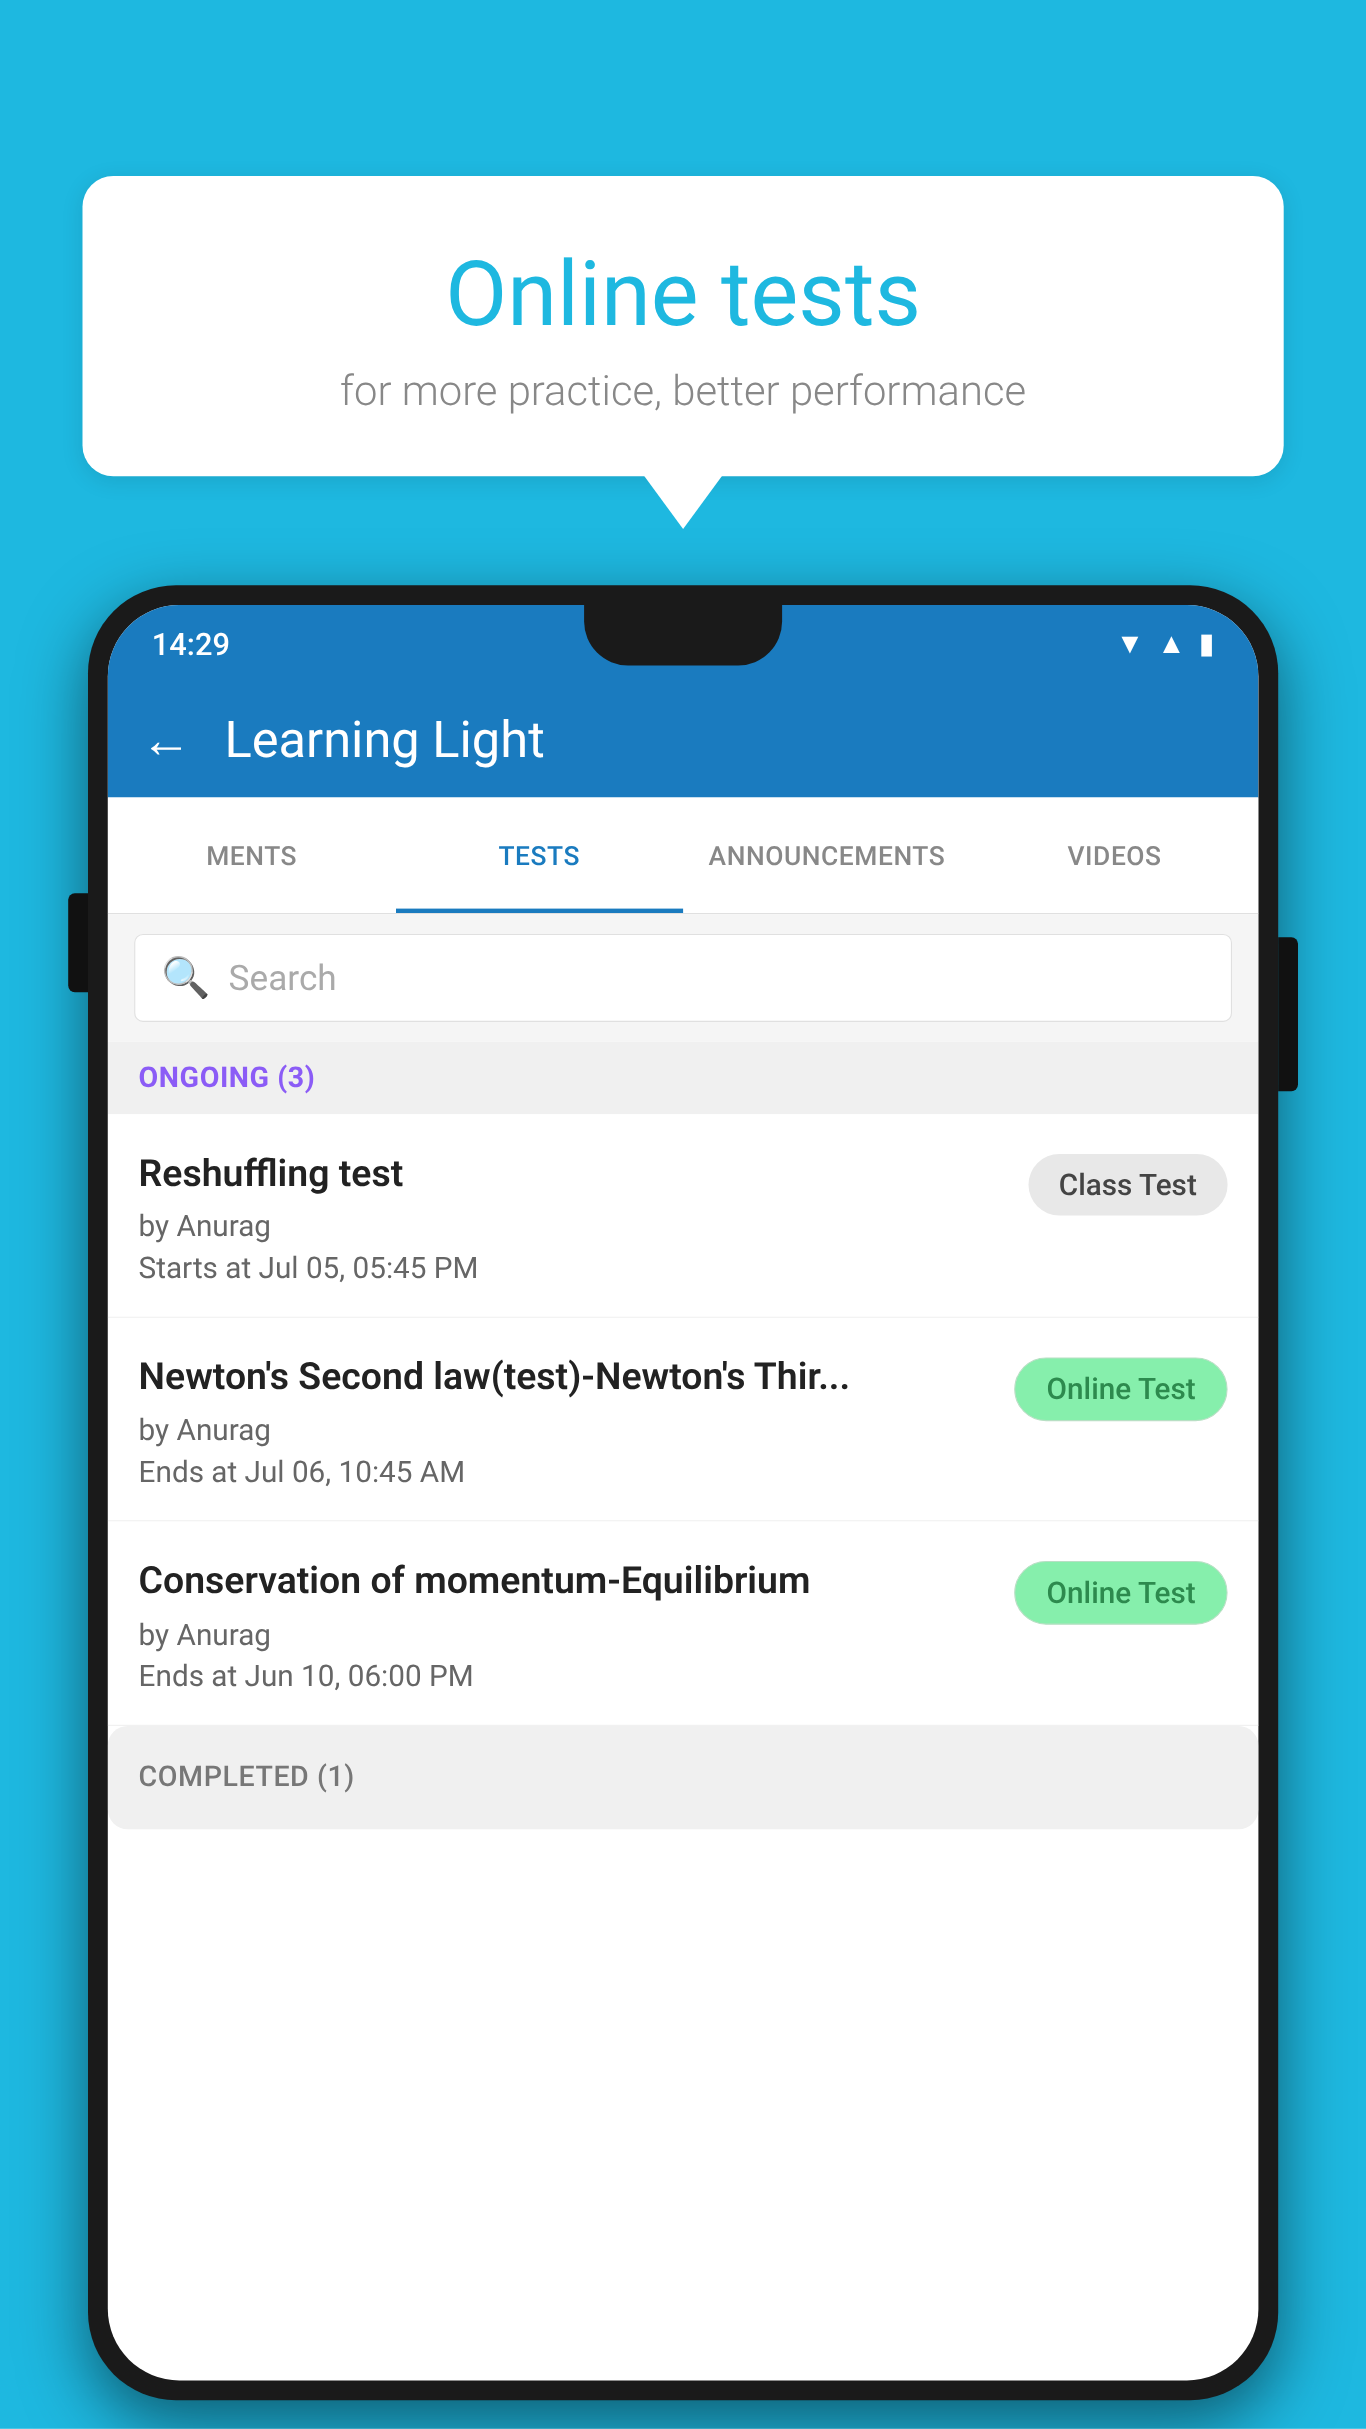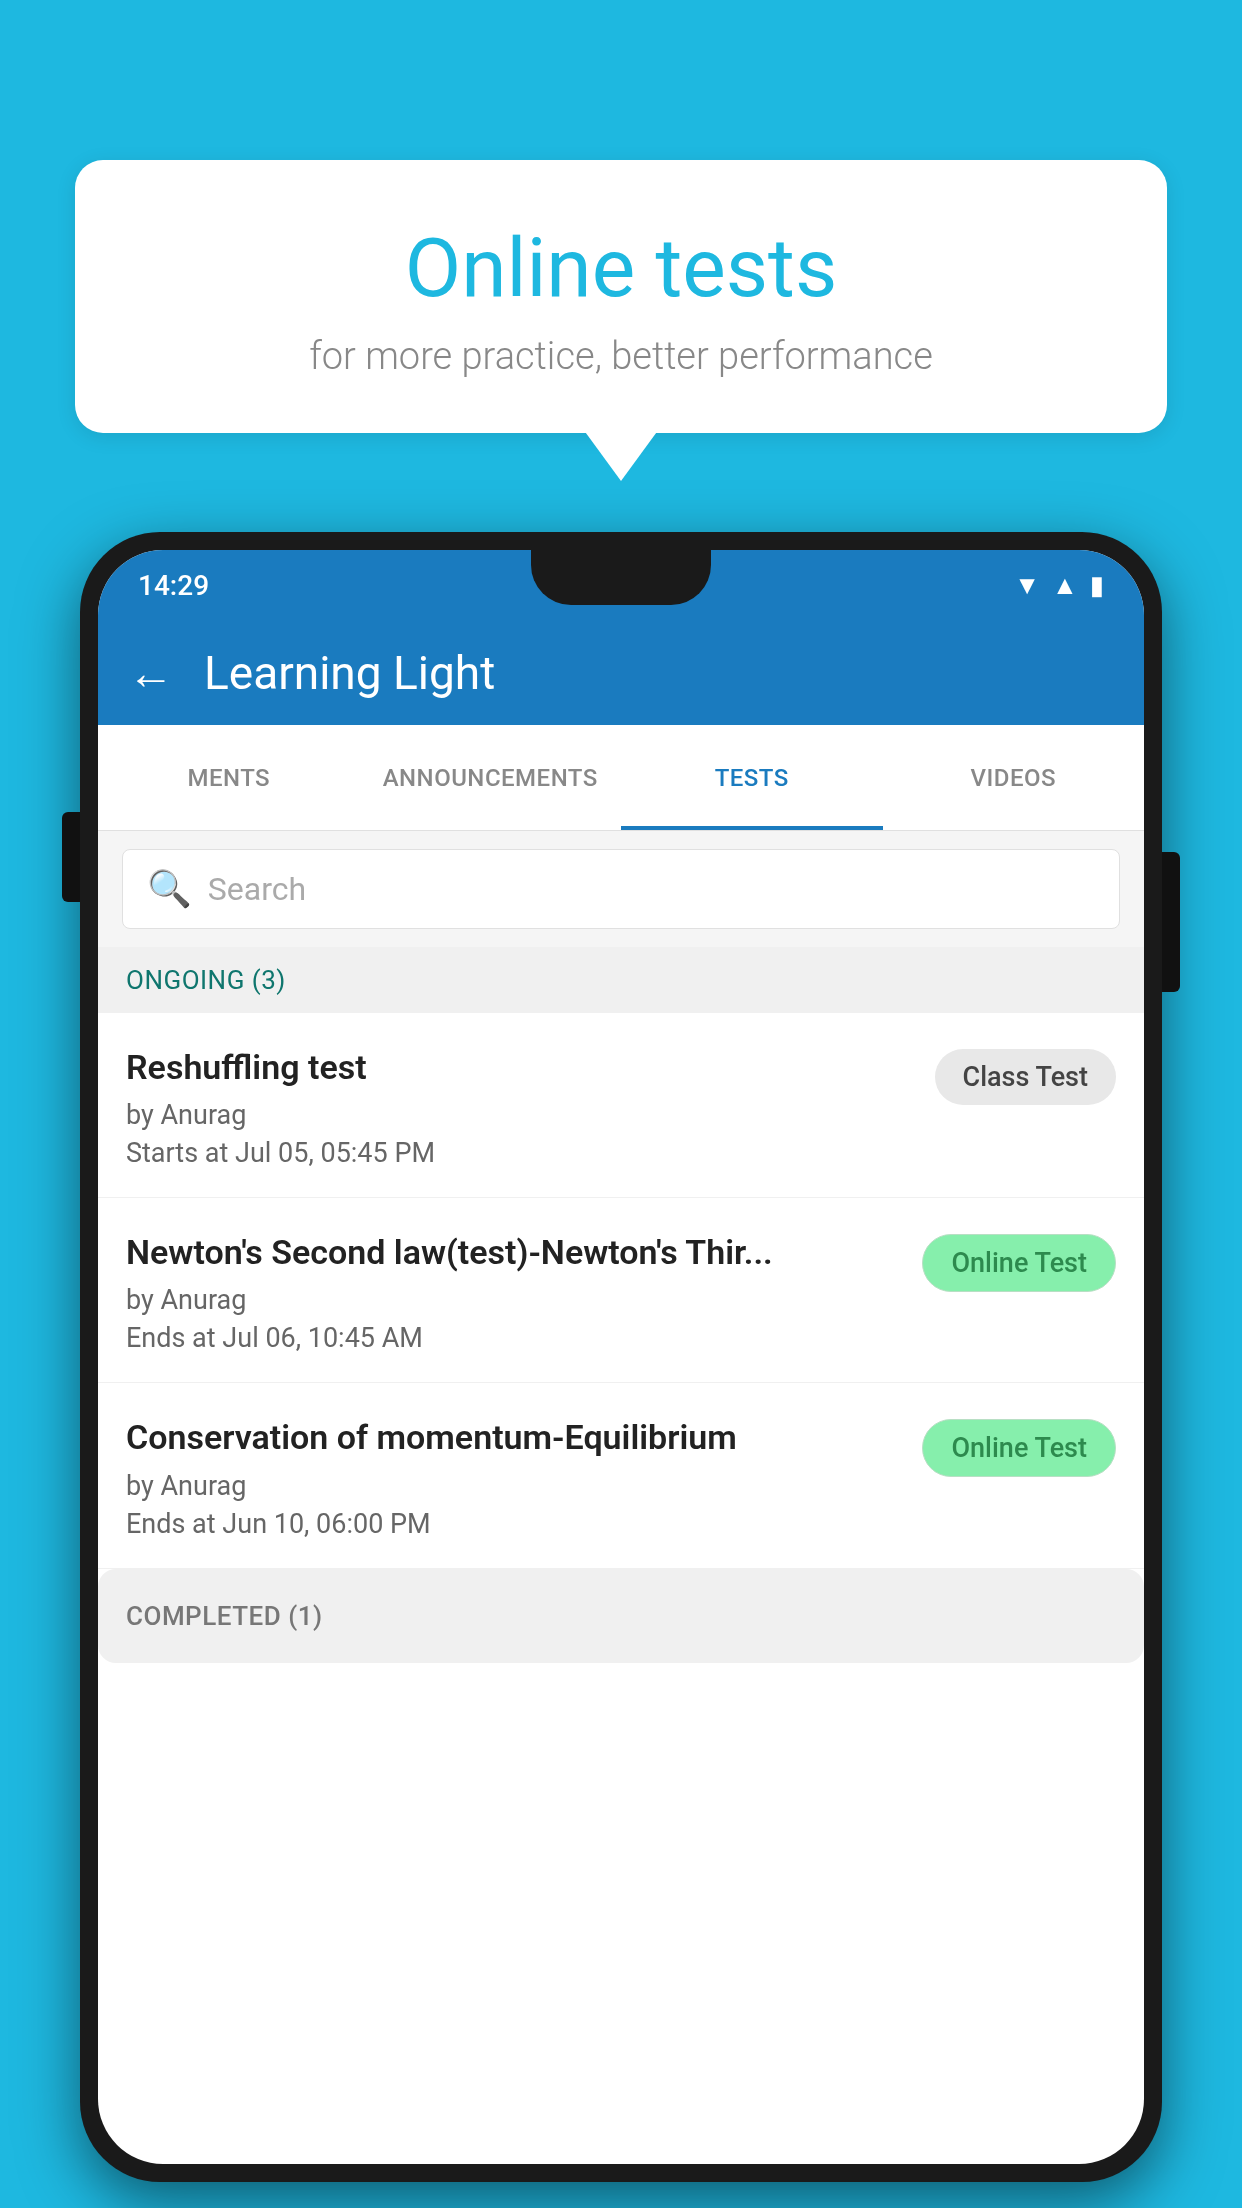--- a/index.html
+++ b/index.html
@@ -232,22 +232,22 @@
     }
 
     
     .section-header {
       background: #f0f0f0;
       padding: 18px 28px;
     }
 
     .section-title {
       font-size: 26px;
-      color: #0f766e;
-      font-weight: 400;
+      color: #8b5cf6;
+      font-weight: 700;
       letter-spacing: 0.5px;
     }
 
     
     .test-list {
       background: white;
     }
 
     .test-item {
       padding: 32px 28px 28px;
@@ -338,25 +338,25 @@
 
       <div class="app-bar">
         <span class="back-arrow">←</span>
         <span class="app-title">Learning Light</span>
       </div>
 
       <div class="tabs-bar">
         <div class="tab-item">
           <span>MENTS</span>
         </div>
+        <div class="tab-item active">
+          <span>TESTS</span>
+        </div>
         <div class="tab-item">
           <span>ANNOUNCEMENTS</span>
-        </div>
-        <div class="tab-item active">
-          <span>TESTS</span>
         </div>
         <div class="tab-item">
           <span>VIDEOS</span>
         </div>
       </div>
 
       <div class="search-container">
         <div class="search-input">
           <span class="search-icon">🔍</span>
           <span class="search-placeholder">Search</span>

